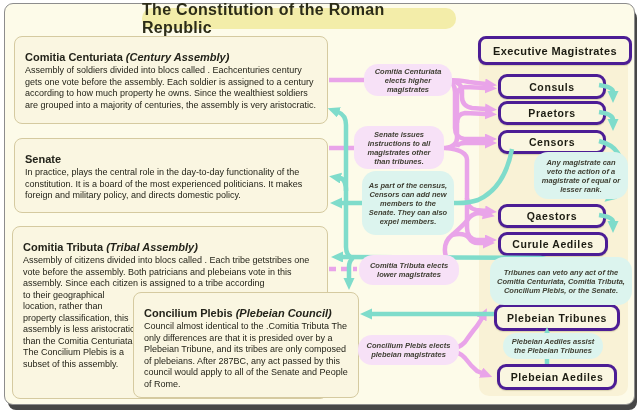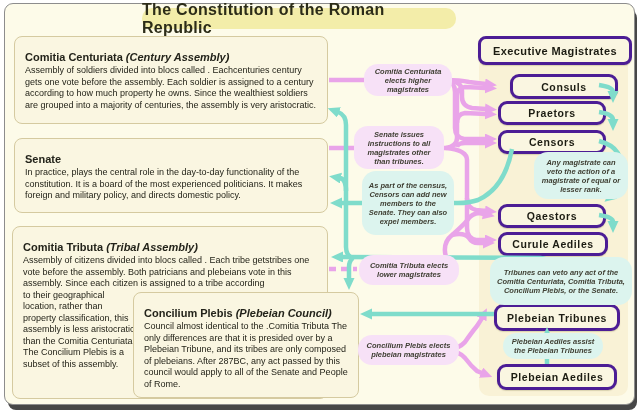--- a/index.html
+++ b/index.html
@@ -64,21 +64,21 @@
   <div class="abody">Assembly of citizens divided into blocs called .  Each tribe getstribes one vote before the assembly.  Both patricians and plebeians vote in this assembly.  Since each citizen is assigned to a tribe according</div>
   <div class="abody side">to their geographical location, rather than property classification, this assembly is less aristocratic than the Comitia Centuriata. The Concilium Plebis is a subset of this assembly.</div>
 </div>
 
 <div class="abox" style="left:133px;top:292px;width:226px;height:106px;z-index:4;">
   <h3><span>Concilium Plebis</span> <span class="sub">(Plebeian Council)</span></h3>
   <div class="abody">Council almost identical to the .Comitia Tributa  The only differences are that it is presided over by a Plebeian Tribune, and its tribes are only composed of plebeians.  After 287BC, any act passed by this council would apply to all of the Senate and People of Rome.</div>
 </div>
 
 <div class="mbox exec" style="left:478px;top:36px;width:148px;height:23px;">Executive Magistrates</div>
-<div class="mbox" style="left:510px;top:74px;width:102px;height:19px;">Consuls</div>
+<div class="mbox" style="left:498px;top:74px;width:102px;height:19px;">Consuls</div>
 <div class="mbox" style="left:498px;top:101px;width:102px;height:18px;">Praetors</div>
 <div class="mbox" style="left:498px;top:130px;width:102px;height:18px;">Censors</div>
 <div class="mbox" style="left:498px;top:204px;width:102px;height:18px;">Qaestors</div>
 <div class="mbox" style="left:498px;top:232px;width:104px;height:18px;">Curule Aediles</div>
 <div class="mbox" style="left:494px;top:304px;width:120px;height:21px;">Plebeian Tribunes</div>
 <div class="mbox" style="left:497px;top:364px;width:114px;height:20px;">Plebeian Aediles</div>
 
 <svg class="wires" width="641" height="413" viewBox="0 0 641 413">
   <defs>
     <marker id="mp" markerUnits="userSpaceOnUse" markerWidth="13" markerHeight="12" refX="1" refY="5.5" orient="auto">

